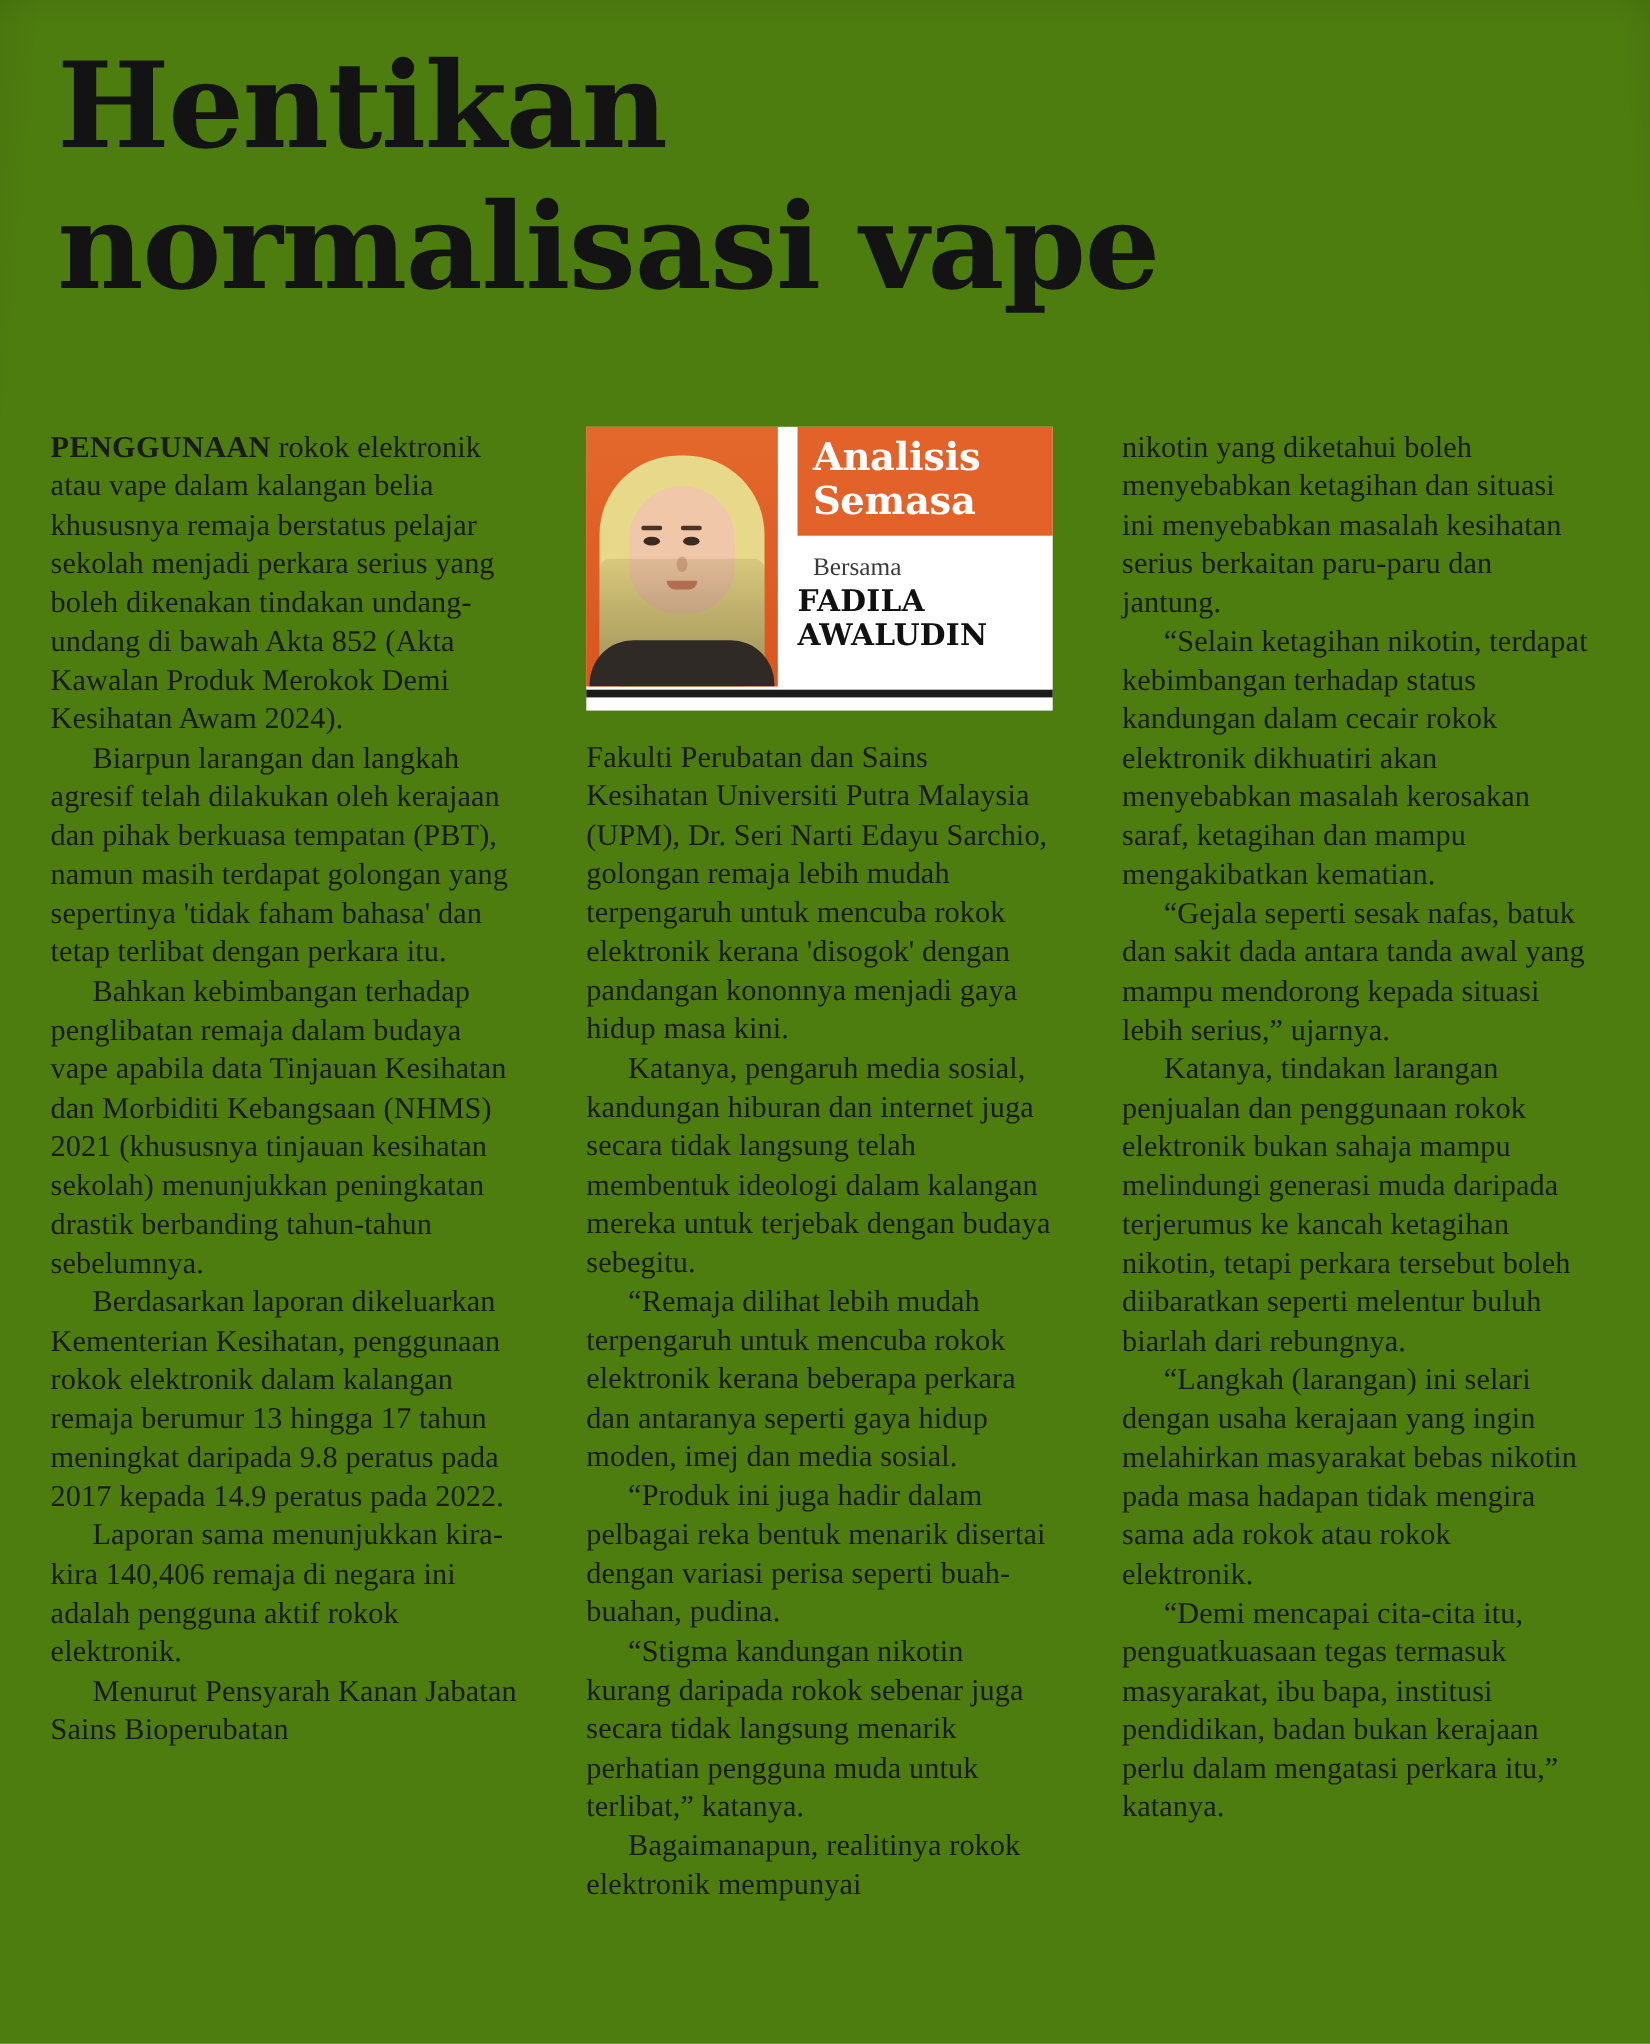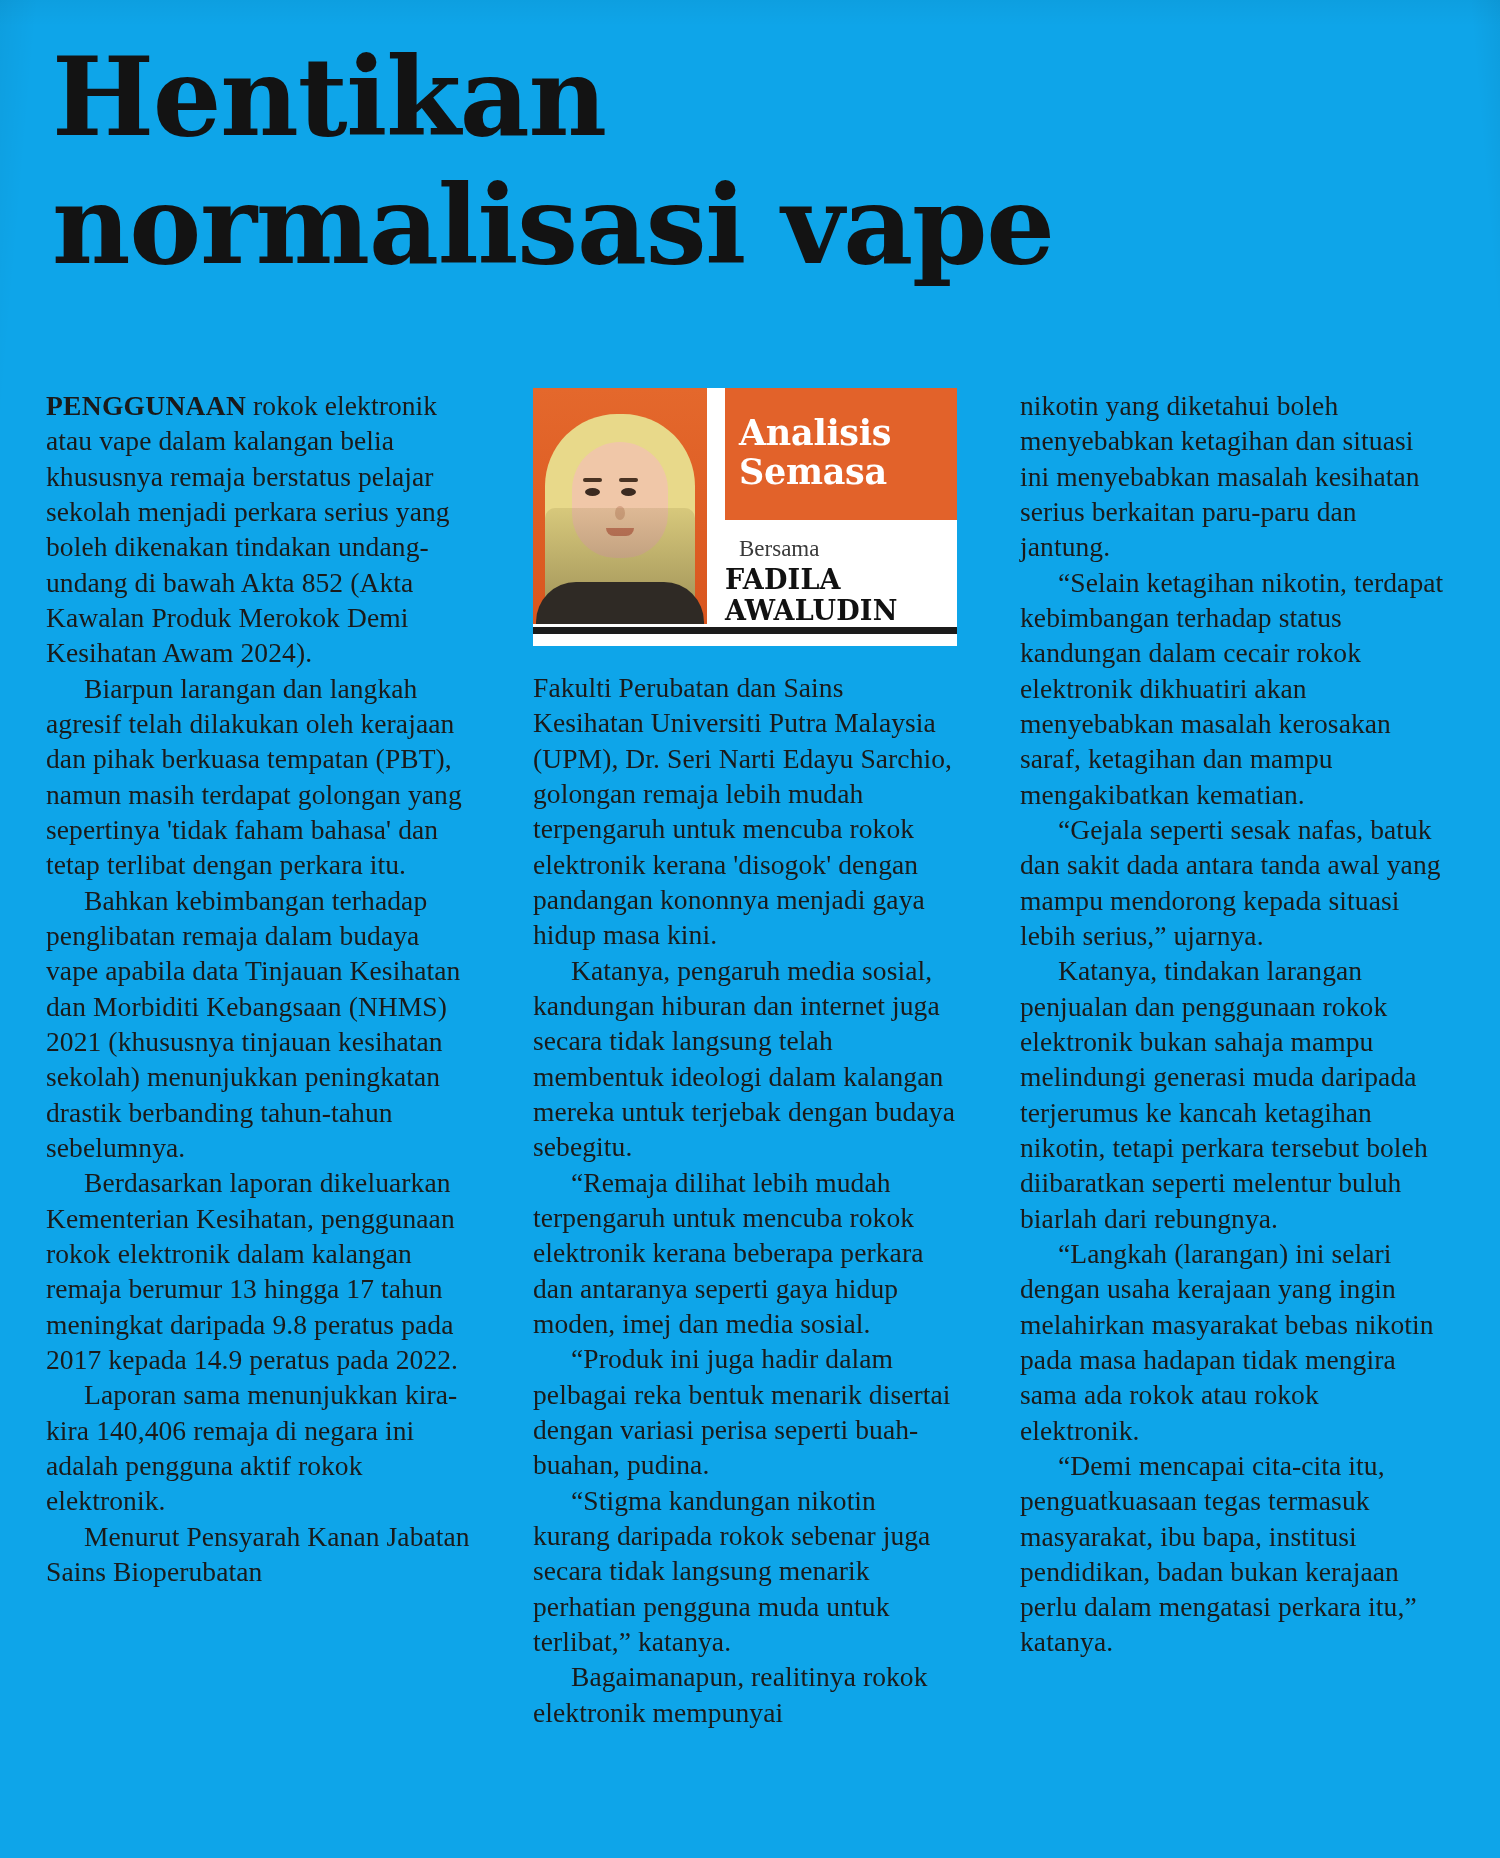--- a/index.html
+++ b/index.html
@@ -11,21 +11,21 @@
     width: 1500px;
     height: 1858px;
     font-family: "Liberation Serif", serif;
     color: #111111;
     position: relative;
     overflow: hidden;
   }
   .page {
     position: absolute;
     inset: 0;
-    background: #0ea5e9;
+    background: #4d7c0f;
   }
   
   .page::before {
     content: "";
     position: absolute;
     inset: 0;
     background:
       linear-gradient(95deg, rgba(0,0,0,0.045) 0px, rgba(0,0,0,0.0) 38px),
       linear-gradient(265deg, rgba(0,0,0,0.05) 0px, rgba(0,0,0,0.0) 30px),
       linear-gradient(180deg, rgba(0,0,0,0.04) 0px, rgba(0,0,0,0.0) 26px);
@@ -192,21 +192,21 @@
   }
   .byline-right {
     flex: 1 1 auto;
     padding-left: 18px;
     display: flex;
     flex-direction: column;
   }
   .analysis-band {
     background: #e2622a;
     color: #ffffff;
-    height: 132px;
+    height: 99px;
     display: flex;
     flex-direction: column;
     justify-content: center;
     padding: 4px 0 8px 14px;
     box-sizing: border-box;
   }
   .analysis-band .a1,
   .analysis-band .a2 {
     font-family: "DejaVu Serif", serif;
     font-weight: bold;

